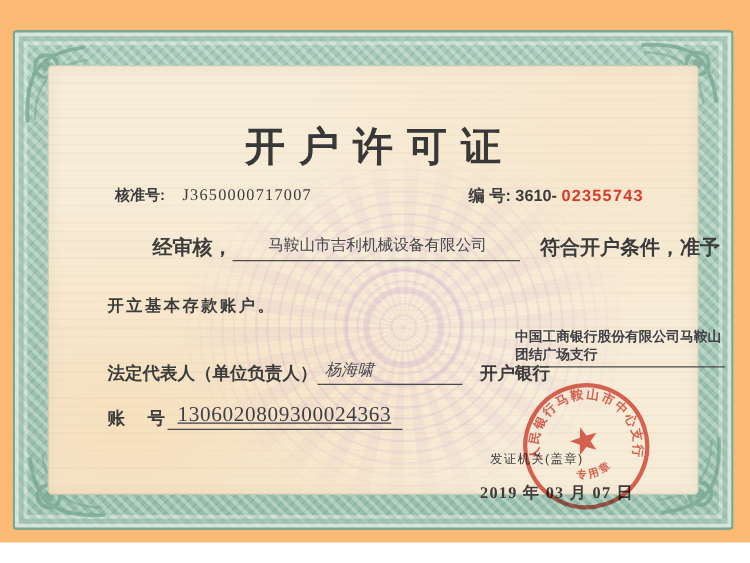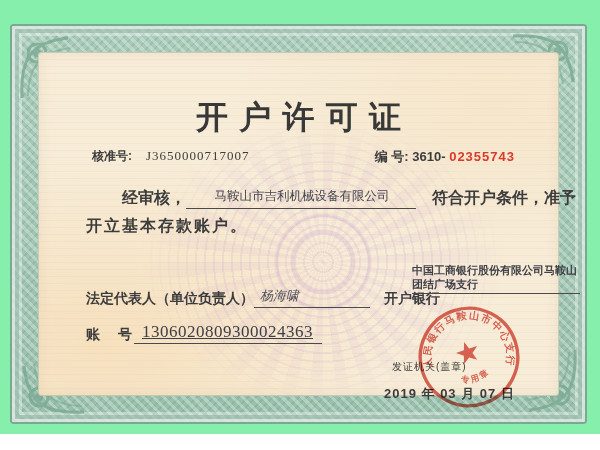--- a/index.html
+++ b/index.html
@@ -8,21 +8,21 @@
     --border_green_light:#cfe2d6;
     --paper_cream:#f7ecd8;
     --watermark_pink:#cfa8cf;
     --ink:#3c3c3c;
     --accent_red:#d93a2b;
     --seal_red:#d5493a;
   }
   *{margin:0;padding:0;box-sizing:border-box;}
   html,body{width:600px;height:450px;background:#ffffff;overflow:hidden;
     font-family:"Liberation Sans",sans-serif;color:var(--ink);}
-  .page{position:relative;width:600px;height:434px;background:#86efac;}
+  .page{position:relative;width:600px;height:434px;background:#fdba74;}
 
   
   .certificate{
     position:absolute;left:10px;top:24px;width:577px;height:400px;
     background:
       repeating-linear-gradient(45deg, rgba(255,255,255,.28) 0 3px, rgba(255,255,255,0) 3px 7px),
       repeating-linear-gradient(-45deg, rgba(96,146,126,.20) 0 2px, rgba(96,146,126,0) 2px 6px),
       linear-gradient(180deg, #a9cbb9, #98bfab);
     box-shadow:
       inset 0 0 0 2px var(--border_green_dark),
@@ -71,21 +71,21 @@
   .approval-value{font-family:"Liberation Serif",serif;font-weight:400;font-size:13px;margin-left:14px;letter-spacing:1px;}
   .row-serial{right:44px;top:96px;font-size:13px;font-weight:700;}
   .serial-red{color:var(--accent_red);font-weight:700;letter-spacing:1px;}
 
   .row-audit{left:84px;top:134px;font-size:16px;font-weight:700;white-space:nowrap;}
   .company-underline{
     display:inline-block;width:230px;border-bottom:1px solid #4a4a4a;
     font-family:"Liberation Serif",serif;font-weight:400;font-size:12.5px;color:#46464e;
     text-align:center;padding:0 4px 2px 6px;vertical-align:bottom;line-height:20px;
   }
-  .row-line2{left:48px;top:164px;font-size:16px;font-weight:700;letter-spacing:2px;}
+  .row-line2{left:48px;top:184px;font-size:13px;font-weight:700;letter-spacing:2px;}
 
   .row-rep{left:48px;top:218px;font-size:14px;font-weight:700;white-space:nowrap;margin-top:16px;}
   .rep-underline{
     display:inline-block;width:116px;border-bottom:1px solid #4a4a4a;
     font-family:"Liberation Serif",serif;font-style:italic;font-weight:400;
     font-size:13px;color:#4e4e58;padding:0 0 2px 6px;vertical-align:bottom;line-height:19px;
   }
   .bank-label{margin-left:14px;}
   .bank-block{
     position:absolute;left:374px;top:212px;width:168px;
@@ -93,21 +93,21 @@
     border-bottom:1px solid #4a4a4a;padding-bottom:2px;white-space:normal;
   }
   .row-account{left:48px;top:270px;font-size:14px;font-weight:700;letter-spacing:2px;white-space:nowrap;}
   .account-underline{
     display:inline-block;width:188px;border-bottom:1px solid #4a4a4a;
     font-family:"Liberation Serif",serif;font-weight:400;font-size:17px;color:#3e3e46;
     letter-spacing:.5px;padding:0 0 2px 8px;vertical-align:bottom;line-height:19px;text-decoration:underline;
   }
 
   .row-issuer{left:354px;top:308px;font-size:10px;font-weight:400;letter-spacing:1px;}
-  .row-date{left:346px;top:333px;font-size:13px;font-weight:700;font-family:Liberation Sans, sans-serif;letter-spacing:1px;}
+  .row-date{left:346px;top:333px;font-size:13px;font-weight:700;font-family:Liberation Serif, serif;letter-spacing:1px;}
 
   
   .seal{
     position:absolute;left:378px;top:252px;width:106px;height:106px;
     transform:rotate(-18deg);opacity:.82;mix-blend-mode:multiply;
   }
   .seal text{fill:var(--seal_red);font-family:"Liberation Serif",serif;font-weight:700;}
 </style>
 </head>
 <body>

